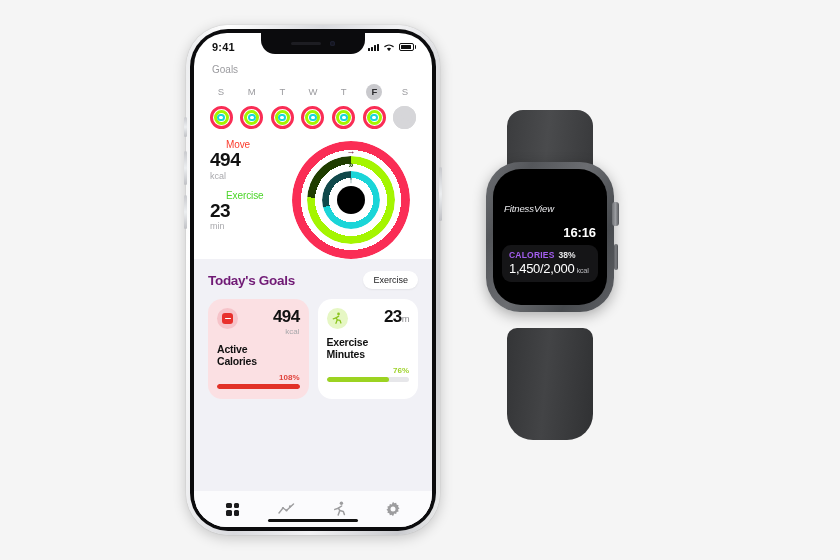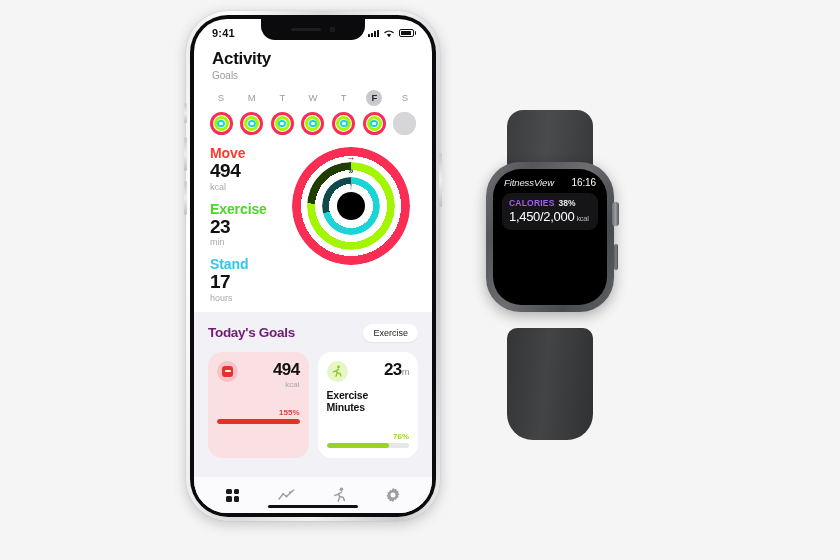--- a/index.html
+++ b/index.html
@@ -5,21 +5,21 @@
   * { margin:0; padding:0; box-sizing:border-box; }
   html,body { width:840px; height:560px; overflow:hidden; }
   body {
     background:#f5f5f5;
     font-family:"Liberation Sans", sans-serif;
     position:relative;
   }
   .stage { position:absolute; inset:0; }
 
   
-  .phone-wrap { position:absolute; left:186px; top:11px; width:254px; height:510px; }
+  .phone-wrap { position:absolute; left:186px; top:25px; width:254px; height:510px; }
   .phone-outer {
     position:absolute; inset:0; border-radius:42px;
     background:linear-gradient(100deg,#e9eaec 0%,#ffffff 12%,#d9dade 40%,#f2f2f4 62%,#c9cace 88%,#eceded 100%);
     box-shadow:0 3px 14px rgba(0,0,0,.20), 0 0 1px rgba(0,0,0,.35);
   }
   .phone-bezel { position:absolute; inset:4px; border-radius:38px; background:#0b0b0d; }
   .phone-screen {
     position:absolute; inset:8px; border-radius:33px; background:#ffffff; overflow:hidden;
     display:flex; flex-direction:column;
   }
@@ -71,21 +71,21 @@
   .mr.o { inset:0; border:3.4px solid #fa2d55; }
   .mr.m { inset:4.0px; border:3.0px solid #a4f500; }
   .mr.i { inset:7.6px; border:2.6px solid #1ad5d8; }
   .minirings.dim .mr { border-color:#d6d6d9 !important; }
   .minirings.dim { background:#d6d6d9; border-radius:50%; }
 
   
   .statsrow { display:flex; padding:10px 16px 0; align-items:flex-start; }
   .statcol { width:76px; flex:0 0 76px; }
   .stat { margin-bottom:9px; }
-  .stat-name { font-size:14px; font-weight:bold; letter-spacing:-.1px; }
+  .stat-name { font-size:10px; font-weight:normal; letter-spacing:-.1px;margin-left:16px; }
   .stat-val { font-size:19px; font-weight:bold; color:#111; line-height:1.08; letter-spacing:-.5px; }
   .stat-unit { font-size:9px; color:#a9a9ad; }
   .ringwrap { flex:1; display:flex; justify-content:center; padding-top:2px; }
   .bigrings { position:relative; width:118px; height:118px; }
   .ring { position:absolute; border-radius:50%; }
   .ring1 { inset:0; }
   .ring2 { inset:15px; }
   .ring3 { inset:30px; }
   .ring-core { position:absolute; inset:45px; border-radius:50%; background:#000; }
   .arrow { position:absolute; left:50%; transform:translateX(-50%); font-size:9px; font-weight:bold; z-index:4; }
@@ -110,21 +110,21 @@
   .cicon { width:21px; height:21px; border-radius:50%; display:flex; align-items:center; justify-content:center; }
   .cicon.cal { background:#f6c3c9; }
   .cicon.exe { background:#e6f7c4; }
   .cbadge { width:11px; height:11px; border-radius:3px; background:#e8302c;
             display:flex; align-items:center; justify-content:center; }
   .cbadge i { display:block; width:6px; height:1.4px; background:#fff; border-radius:1px; }
   .cnum { font-size:17px; font-weight:bold; color:#111; line-height:1; letter-spacing:-.6px; text-align:right; }
   .cnum .u { font-size:9.5px; font-weight:normal; color:#8d8d91; }
   .cunit { font-size:8px; color:#a8a8ac; text-align:right; margin-top:2px; }
   .clabel { font-size:10.5px; font-weight:bold; color:#111; line-height:1.18; margin-top:7px; letter-spacing:-.2px; }
-  .cpct { font-size:8px; font-weight:bold; text-align:right; margin-top:19px; }
+  .cpct { font-size:8px; font-weight:bold; text-align:right; margin-top:5px; }
   .cpct.cal { color:#e0433c; }
   .cpct.exe { color:#9ed22a; }
   .cbar { height:5px; border-radius:3px; margin-top:2px; overflow:hidden; }
   .cbar.cal { background:#f3c7cb; }
   .cbar.exe { background:#e7e7ea; }
   .cbar span { display:block; height:100%; border-radius:3px; }
   .cbar.cal span { background:#e23127; }
   .cbar.exe span { background:#9cd321; }
 
   
@@ -153,21 +153,21 @@
     width:128px; height:150px; border-radius:34px;
     background:linear-gradient(120deg,#6d6f73 0%,#54565a 22%,#6b6d71 48%,#474a4e 75%,#5e6064 100%);
     box-shadow:0 4px 14px rgba(0,0,0,.30);
   }
   .watch-screen {
     position:absolute; inset:7px; border-radius:28px; background:#000; overflow:hidden;
     padding:8px 9px 6px;
   }
   .w-head { display:flex; align-items:center; justify-content:space-between; padding:0 2px 5px; }
   .w-app { font-size:9.5px; color:#e9e9ec; letter-spacing:-.1px;font-style:italic; }
-  .w-time { font-size:10px; color:#fff; font-weight:normal; letter-spacing:-.1px; }
+  .w-time { font-size:13px; color:#fff; font-weight:bold; letter-spacing:-.1px;margin-top:48px; }
   .w-card { background:#151517; border-radius:9px; padding:5px 7px 6px; margin-bottom:4.5px; }
   .w-row1 { display:flex; align-items:baseline; gap:4px; }
   .w-label { font-size:8.5px; font-weight:bold; letter-spacing:.2px; }
   .w-pct { font-size:8.5px; color:#e8e8ea; font-weight:bold; }
   .w-val { font-size:13px; color:#fff; font-weight:500; letter-spacing:-.3px; margin-top:1px; }
   .w-val .u { font-size:7.5px; color:#b4b4b8; font-weight:normal; margin-left:2px; }
   .crown {
     position:absolute; right:-5px; top:40px; width:7px; height:24px; border-radius:3px;
     background:linear-gradient(90deg,#6e7074,#9a9ca0,#56585c);
   }
@@ -211,21 +211,20 @@
           <div style="display:flex;align-items:center">
             <div class="battery">
                 <span></span>
               </div>
               <div class="batt-tip"></div>
           </div>
         </div>
       </div>
 
       <div class="app-top">
-        <div class="app-title">Activity</div>
         <div class="app-sub">Goals</div>
       </div>
 
       <div class="weekstrip">
           <div class="daycol">
             <div class="dayletter">S</div>
             <div class="minirings">
               <div class="mr o"></div>
               <div class="mr m"></div>
               <div class="mr i"></div>
@@ -285,25 +284,20 @@
         <div class="statcol">
             <div class="stat">
               <div class="stat-name" style="color:#fa3c2d">Move</div>
               <div class="stat-val">494</div>
               <div class="stat-unit">kcal</div>
             </div>
             <div class="stat">
               <div class="stat-name" style="color:#4cd52a">Exercise</div>
               <div class="stat-val">23</div>
               <div class="stat-unit">min</div>
-            </div>
-            <div class="stat">
-              <div class="stat-name" style="color:#33c6e8">Stand</div>
-              <div class="stat-val">17</div>
-              <div class="stat-unit">hours</div>
             </div>
           </div>
         <div class="ringwrap">
           <div class="bigrings">
             <div class="ring ring1" style="background: conic-gradient(rgb(250, 45, 85) 0deg, rgb(250, 45, 85) 360deg, rgb(201, 0, 58) 360deg, rgb(201, 0, 58) 360deg); mask: radial-gradient(circle, transparent 0px, transparent 50px, rgb(0, 0, 0) 50px);"></div>
             <div class="ring ring2" style="background: conic-gradient(rgb(164, 245, 0) 0deg, rgb(164, 245, 0) 273.6deg, rgb(31, 61, 0) 273.6deg, rgb(31, 61, 0) 360deg); mask: radial-gradient(circle, transparent 0px, transparent 36px, rgb(0, 0, 0) 36px);"></div>
             <div class="ring ring3" style="background: conic-gradient(rgb(26, 213, 216) 0deg, rgb(26, 213, 216) 255.6deg, rgb(16, 73, 75) 255.6deg, rgb(16, 73, 75) 360deg); mask: radial-gradient(circle, transparent 0px, transparent 22px, rgb(0, 0, 0) 22px);"></div>
             <div class="ring-core"></div>
             <div class="arrow a1">→</div>
             <div class="arrow a2">»</div>
@@ -323,21 +317,22 @@
                 <div class="cicon cal">
                   <div class="cbadge">
                     <i></i>
                   </div>
                 </div>
                 <div>
                   <div class="cnum">494</div>
                   <div class="cunit">kcal</div>
                 </div>
               </div>
-              <div class="cpct cal">155%</div>
+              <div class="clabel">Active<br>Calories</div>
+              <div class="cpct cal">108%</div>
               <div class="cbar cal">
                 <span style="width: 100%;"></span>
               </div>
             </div>
             <div class="card exe">
               <div class="card-top">
                 <div class="cicon exe">
                   <svg width="12" height="13" viewBox="0 0 15 16">
                     <circle cx="9.4" cy="2.3" r="1.7" fill="#8cc520"></circle>
                     <path d="M9.6 5 L6.4 7.2 L7.8 9.6 L6.2 14" stroke="#8cc520" stroke-width="1.6" fill="none" stroke-linecap="round" stroke-linejoin="round"></path>

